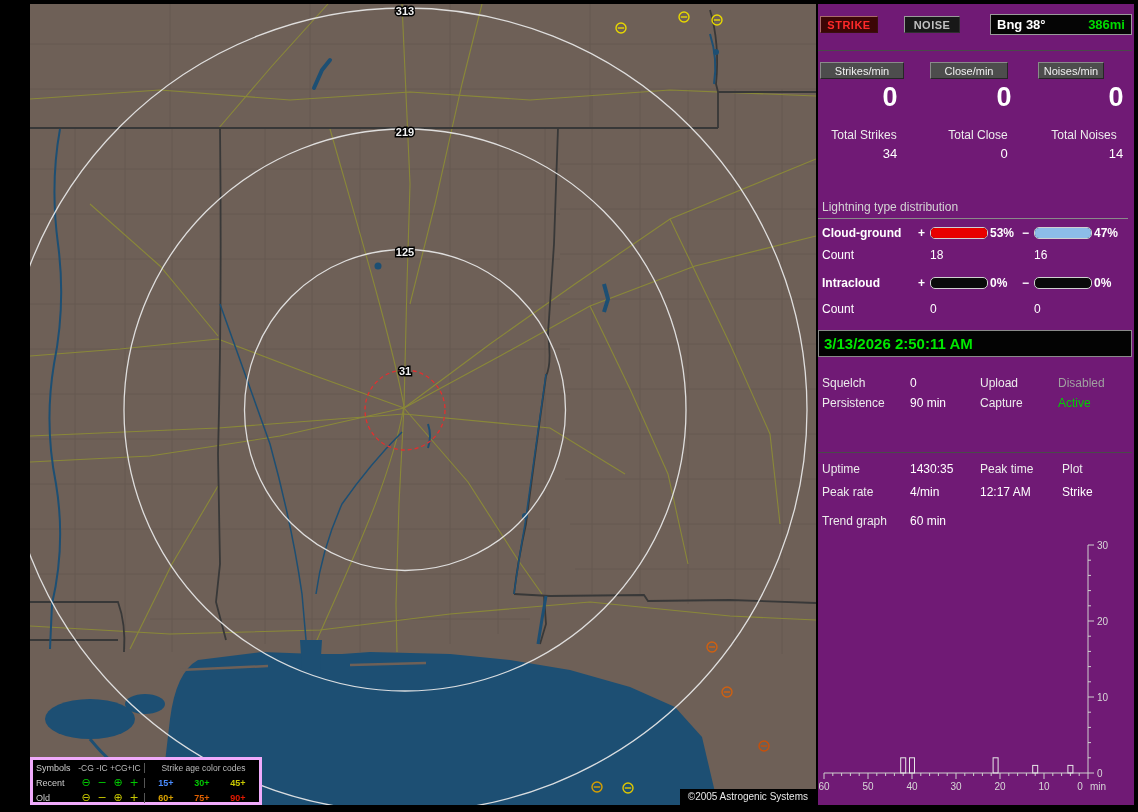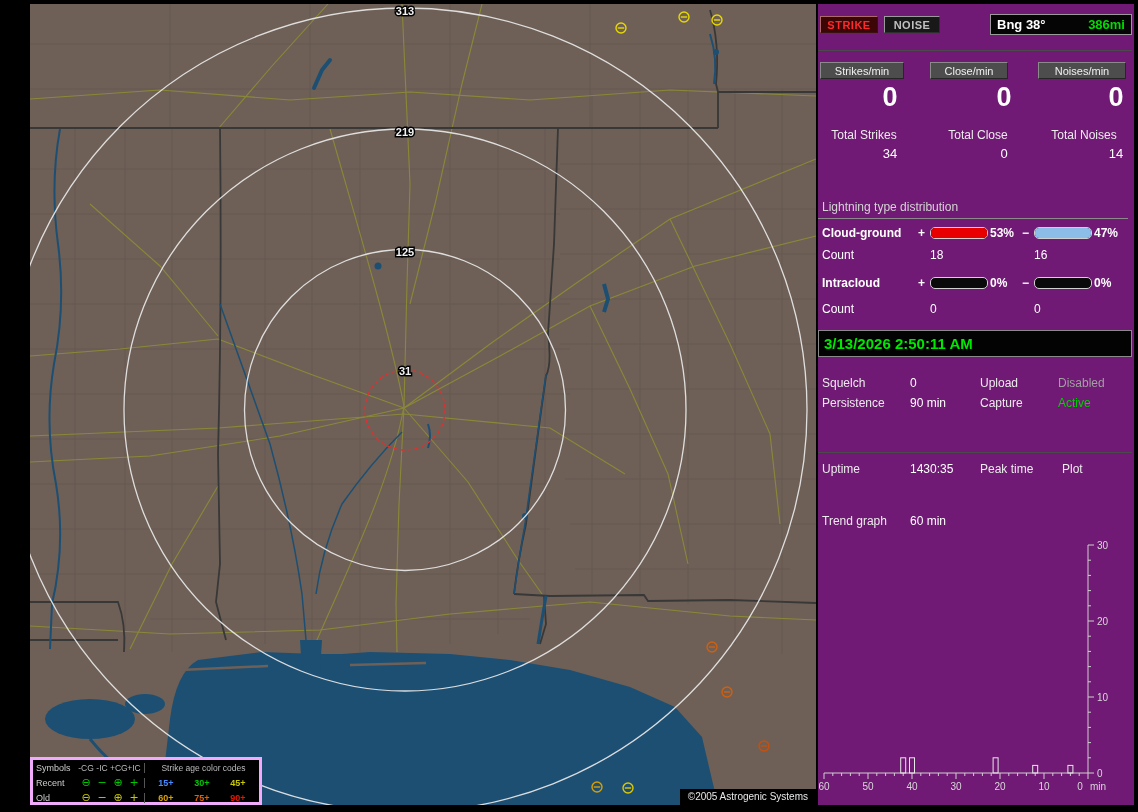--- a/index.html
+++ b/index.html
@@ -209,30 +209,30 @@
       </span>
     </div>
   </div>
 
   <div id="copyright">©2005 Astrogenic Systems</div>
 </div>
 
 <div id="panel">
 
   <div id="strike-btn" class="chip" style="color: rgb(255, 42, 42);">STRIKE</div>
-  <div id="noise-btn" class="chip" style="color: rgb(192, 192, 192);">NOISE</div>
+  <div id="noise-btn" class="chip" style="color: rgb(192, 192, 192); margin-left: 20px;">NOISE</div>
   <div id="bng-box">
     <span>Bng 38°</span>
     <span style="color: rgb(0, 220, 0);">386mi</span>
   </div>
   <div class="sep" style="top:46px"></div>
 
   <div class="ratechip" style="left:2px;width:84px">Strikes/min</div>
   <div class="ratechip" style="left:112px;width:78px">Close/min</div>
-  <div class="ratechip" style="left:220px;width:88px">Noises/min</div>
+  <div class="ratechip" style="left:220px;width:66px">Noises/min</div>
 
   <div class="bigzero" style="left:30px">0</div>
   <div class="bigzero" style="left:144px">0</div>
   <div class="bigzero" style="left:256px">0</div>
 
   <div class="totlabel" style="left:0">Total Strikes</div>
   <div class="totlabel" style="left:114px">Total Close</div>
   <div class="totlabel" style="left:220px">Total Noises</div>
 
   <div class="totval" style="left:30px">34</div>
@@ -294,20 +294,26 @@
     <span class="sv" style="left: 240px; color: rgb(0, 208, 0);">Active</span>
   </div>
 
   <div class="sep" style="top:448px"></div>
 
   <div class="srow" style="top:458px">
     <span class="sl" style="left:4px">Uptime</span>
     <span class="sv" style="left:92px">1430:35</span>
     <span class="sl" style="left:162px">Peak time</span>
     <span class="sl" style="left:244px">Plot</span>
+  </div>
+  <div class="srow" style="top:481px">
+    <span class="sl" style="left:4px">Peak rate</span>
+    <span class="sv" style="left:92px">4/min</span>
+    <span class="sv" style="left:162px">12:17 AM</span>
+    <span class="sv" style="left:244px">Strike</span>
   </div>
 
   <div class="srow" style="top:510px">
     <span class="sl" style="left:4px">Trend graph</span>
     <span class="sv" style="left:92px">60 min</span>
   </div>
 
   <svg id="trend-svg" width="314" height="266" viewBox="0 0 314 266">
       <line x1="6" y1="237" x2="270" y2="237" stroke="#cfcfcf" stroke-width="1"></line>
       <line x1="270" y1="9" x2="270" y2="237" stroke="#cfcfcf" stroke-width="1"></line>

